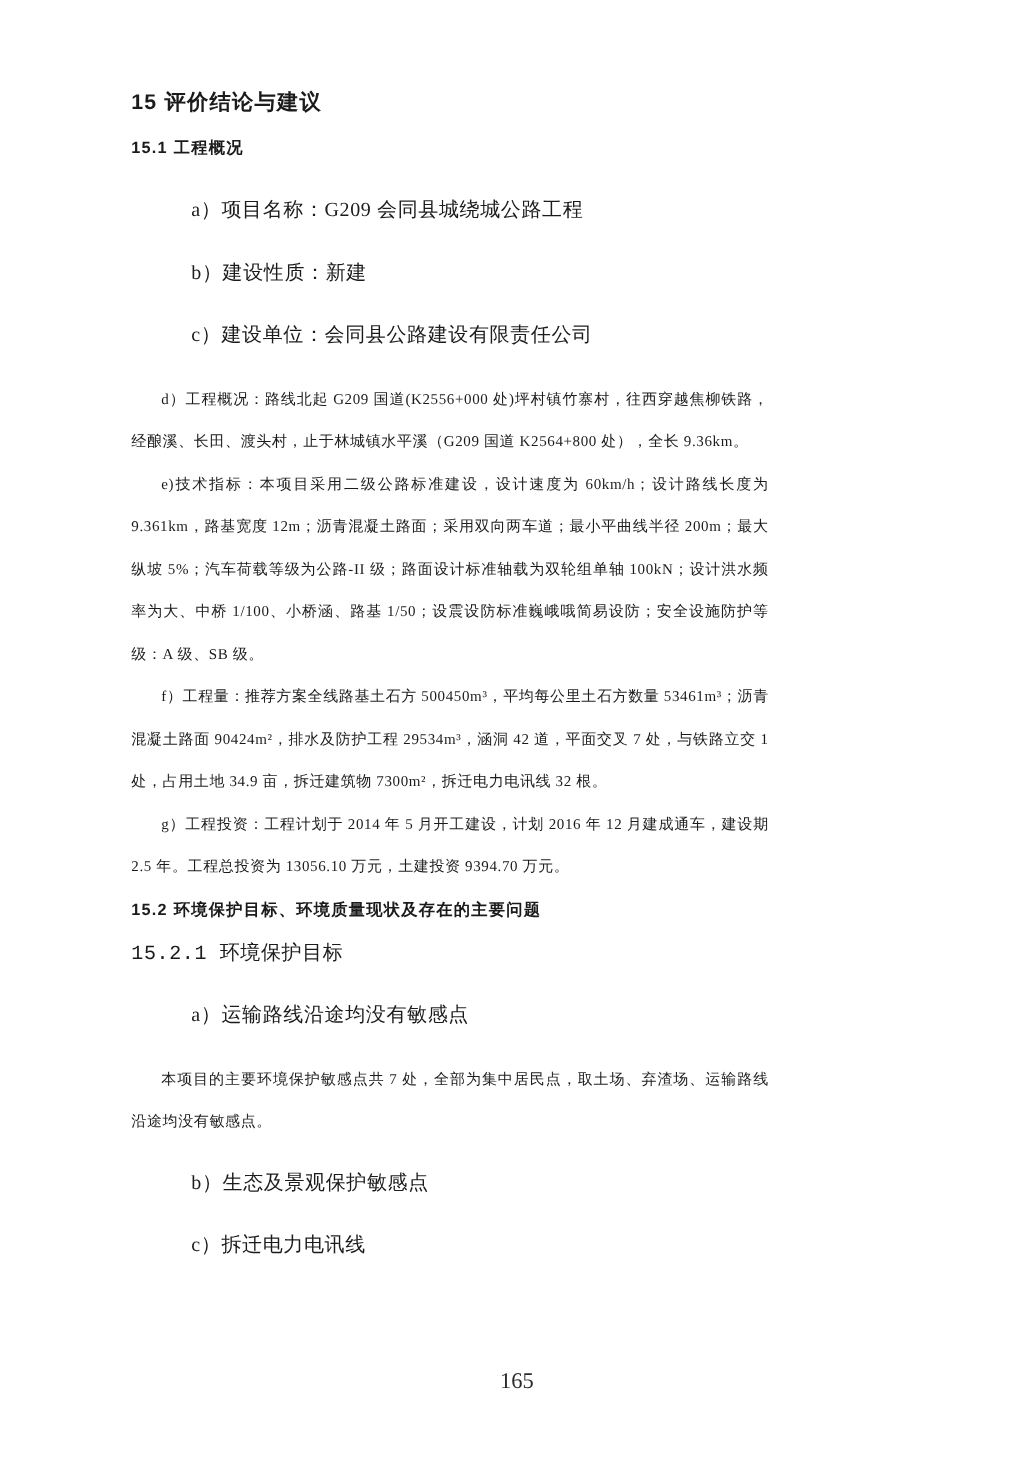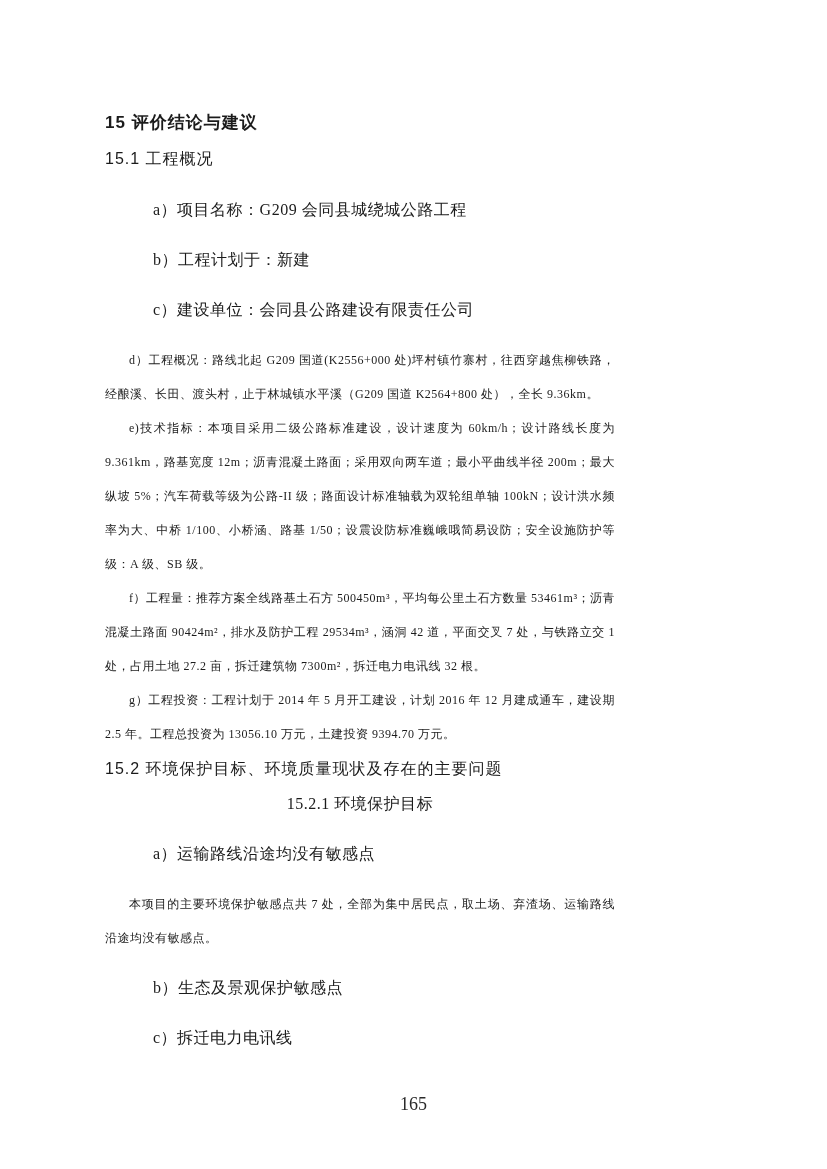--- a/index.html
+++ b/index.html
@@ -12,46 +12,45 @@
     height: 1169px;
     position: relative;
     overflow: hidden;
     font-family: "Liberation Serif", "DejaVu Serif", serif;
     color: #1b1b1b;
   }
   .page {
     box-sizing: border-box;
     width: 701px;
     height: 1169px;
-    padding: 105px 86px 0 105px;
+    padding: 64px 86px 0 105px;
   }
   .h1 {
     font-family: "Liberation Sans", "DejaVu Sans", sans-serif;
     font-weight: bold;
     font-size: 17px;
     line-height: 36px;
     margin: 0;
     letter-spacing: 1px;
   }
   .h2 {
     font-family: "Liberation Sans", "DejaVu Sans", sans-serif;
-    font-weight: normal;
-    font-size: 16px;
+    font-weight: bold;
+    font-size: 13px;
     line-height: 36px;
     margin: 0;
     letter-spacing: 1px;
   }
   .h3 {
-    font-family: Liberation Serif, serif;
+    font-family: Liberation Mono, monospace;
     font-weight: normal;
     font-size: 16px;
     line-height: 34px;
     margin: 0;
     letter-spacing: 0.5px;
-    text-align: center;
   }
   .item {
     font-size: 16px;
     line-height: 34px;
     margin: 16px;
     text-indent: 2em;
     letter-spacing: 0.5px;
   }
   .para {
     font-size: 12px;
@@ -74,26 +73,26 @@
 </head>
 <body>
 
 <main class="page">
 
   <h1 class="h1">15  评价结论与建议</h1>
 
   <h2 class="h2">15.1  工程概况</h2>
 
   <p class="item">a）项目名称：G209 会同县城绕城公路工程</p>
-  <p class="item">b）工程计划于：新建</p>
+  <p class="item">b）建设性质：新建</p>
   <p class="item">c）建设单位：会同县公路建设有限责任公司</p>
 
   <p class="para">d）工程概况：路线北起 G209 国道(K2556+000 处)坪村镇竹寨村，往西穿越焦柳铁路，经酿溪、长田、渡头村，止于林城镇水平溪（G209 国道 K2564+800 处），全长 9.36km。</p>
   <p class="para">e)技术指标：本项目采用二级公路标准建设，设计速度为 60km/h；设计路线长度为 9.361km，路基宽度 12m；沥青混凝土路面；采用双向两车道；最小平曲线半径 200m；最大纵坡 5%；汽车荷载等级为公路-II 级；路面设计标准轴载为双轮组单轴 100kN；设计洪水频率为大、中桥 1/100、小桥涵、路基 1/50；设震设防标准巍峨哦简易设防；安全设施防护等级：A 级、SB 级。</p>
-  <p class="para">f）工程量：推荐方案全线路基土石方 500450m³，平均每公里土石方数量 53461m³；沥青混凝土路面 90424m²，排水及防护工程 29534m³，涵洞 42 道，平面交叉 7 处，与铁路立交 1 处，占用土地 27.2 亩，拆迁建筑物 7300m²，拆迁电力电讯线 32 根。</p>
+  <p class="para">f）工程量：推荐方案全线路基土石方 500450m³，平均每公里土石方数量 53461m³；沥青混凝土路面 90424m²，排水及防护工程 29534m³，涵洞 42 道，平面交叉 7 处，与铁路立交 1 处，占用土地 34.9 亩，拆迁建筑物 7300m²，拆迁电力电讯线 32 根。</p>
   <p class="para">g）工程投资：工程计划于 2014 年 5 月开工建设，计划 2016 年 12 月建成通车，建设期 2.5 年。工程总投资为 13056.10 万元，土建投资 9394.70 万元。</p>
 
   <h2 class="h2">15.2  环境保护目标、环境质量现状及存在的主要问题</h2>
   <h3 class="h3">15.2.1 环境保护目标</h3>
 
   <p class="item">a）运输路线沿途均没有敏感点</p>
   <p class="para">本项目的主要环境保护敏感点共 7 处，全部为集中居民点，取土场、弃渣场、运输路线沿途均没有敏感点。</p>
 
   <p class="item">b）生态及景观保护敏感点</p>
 

